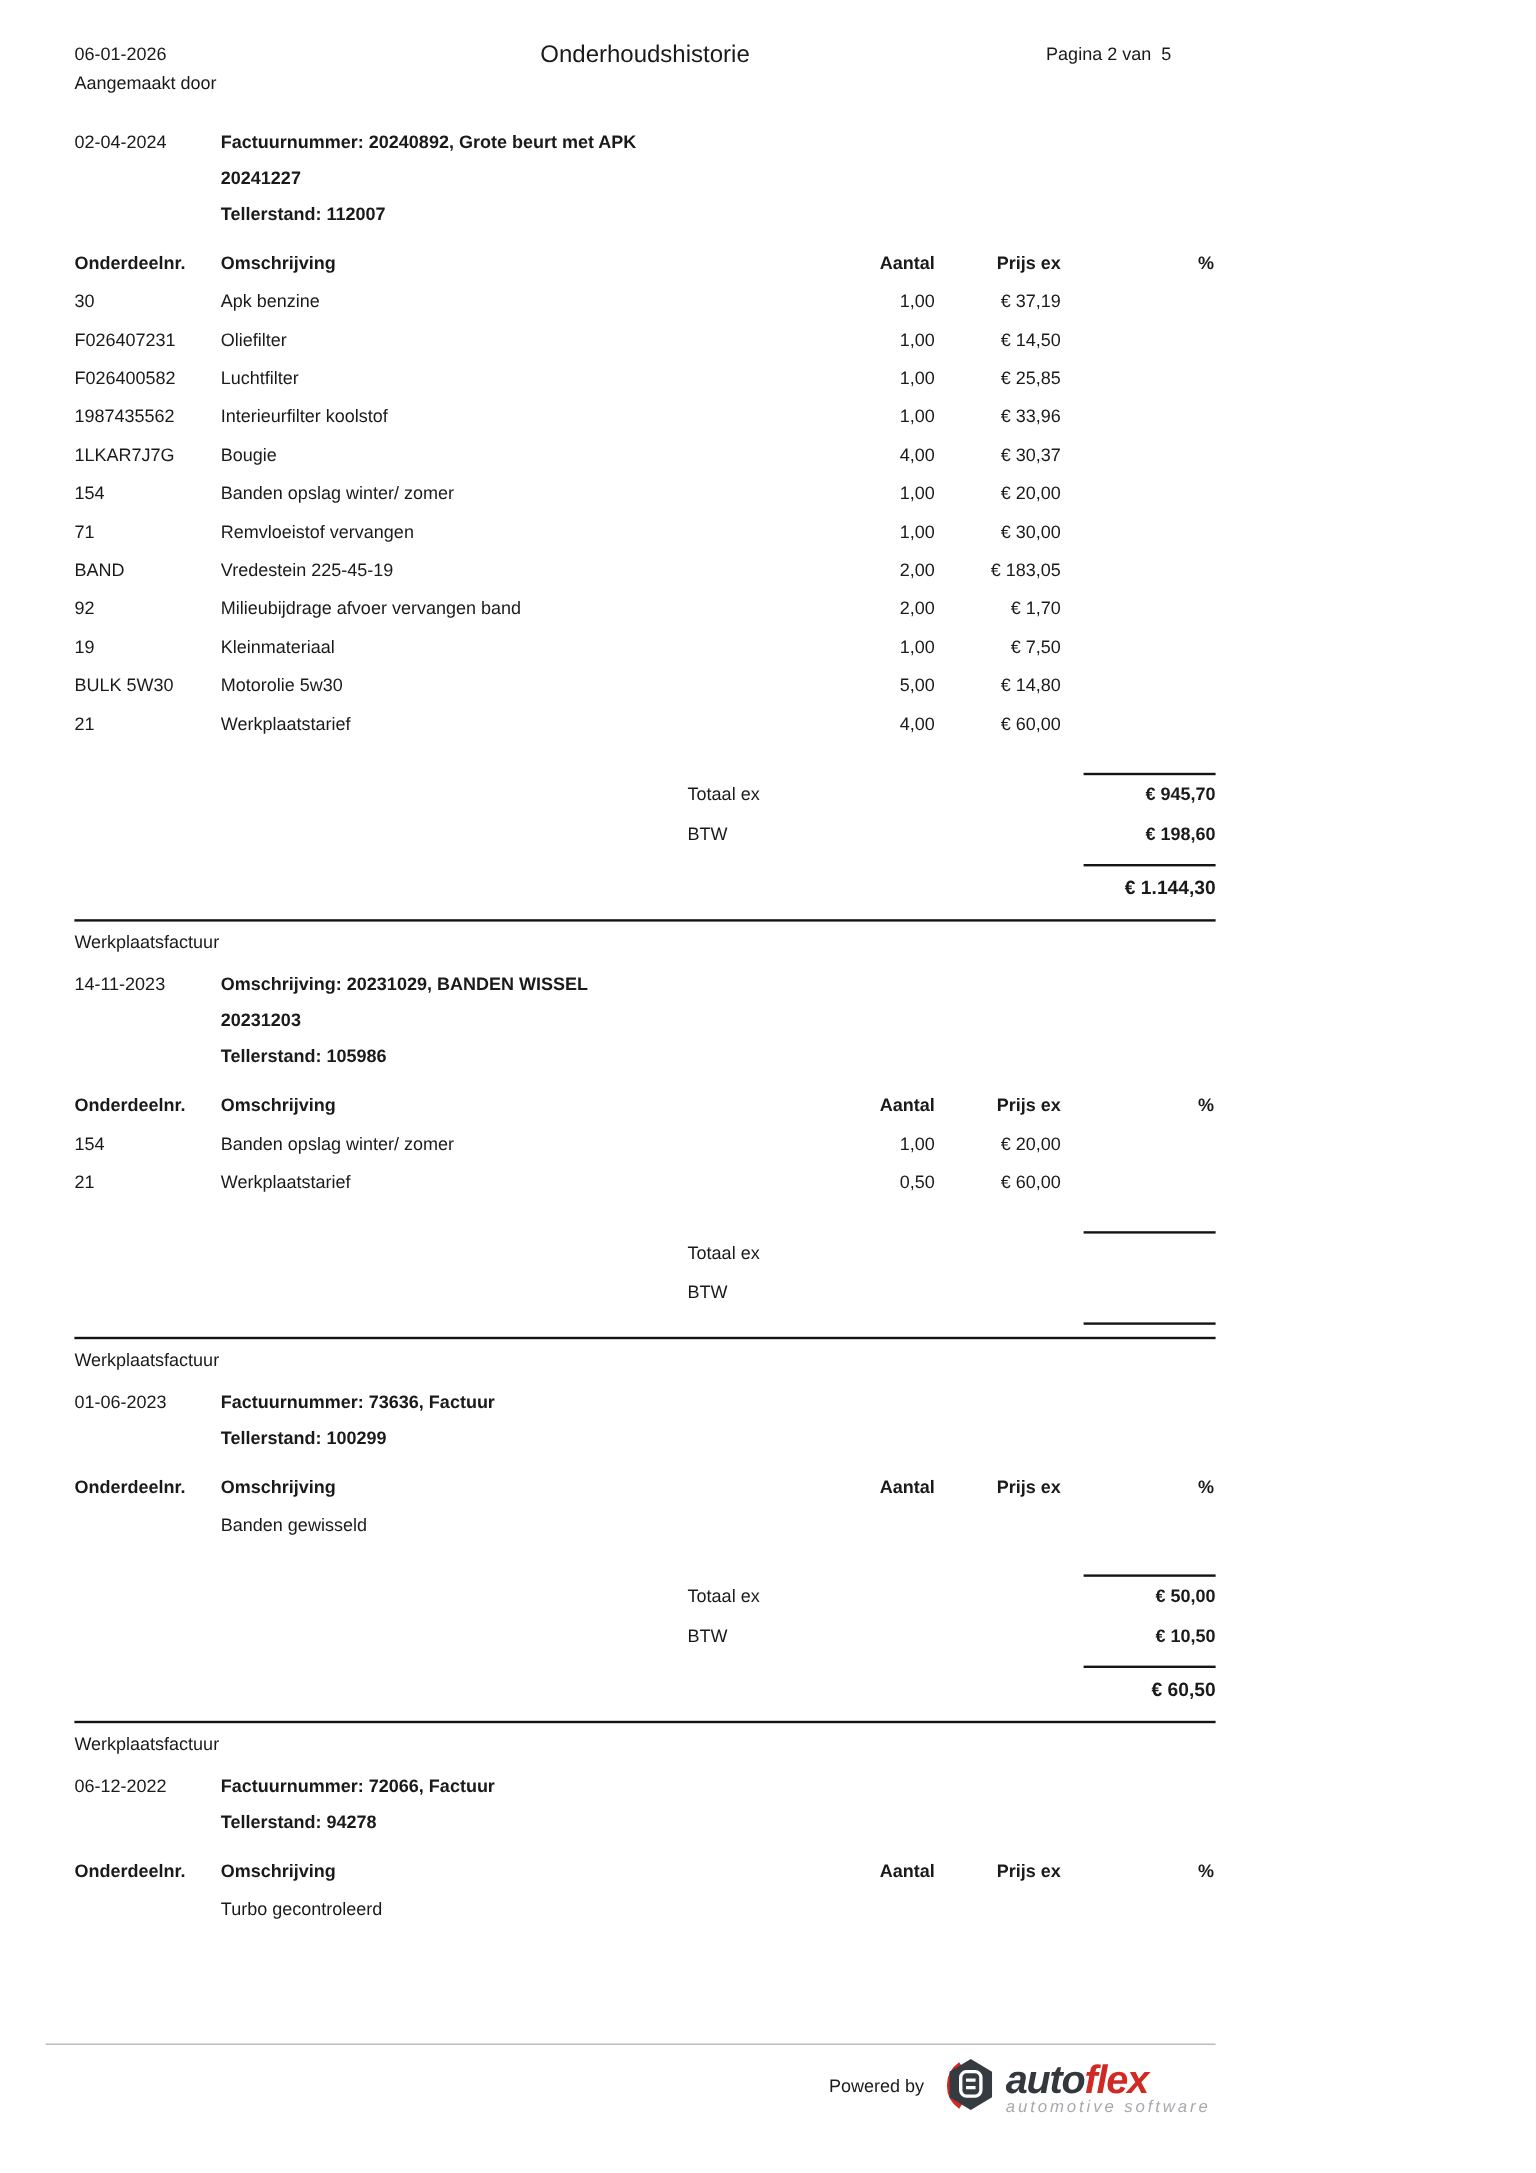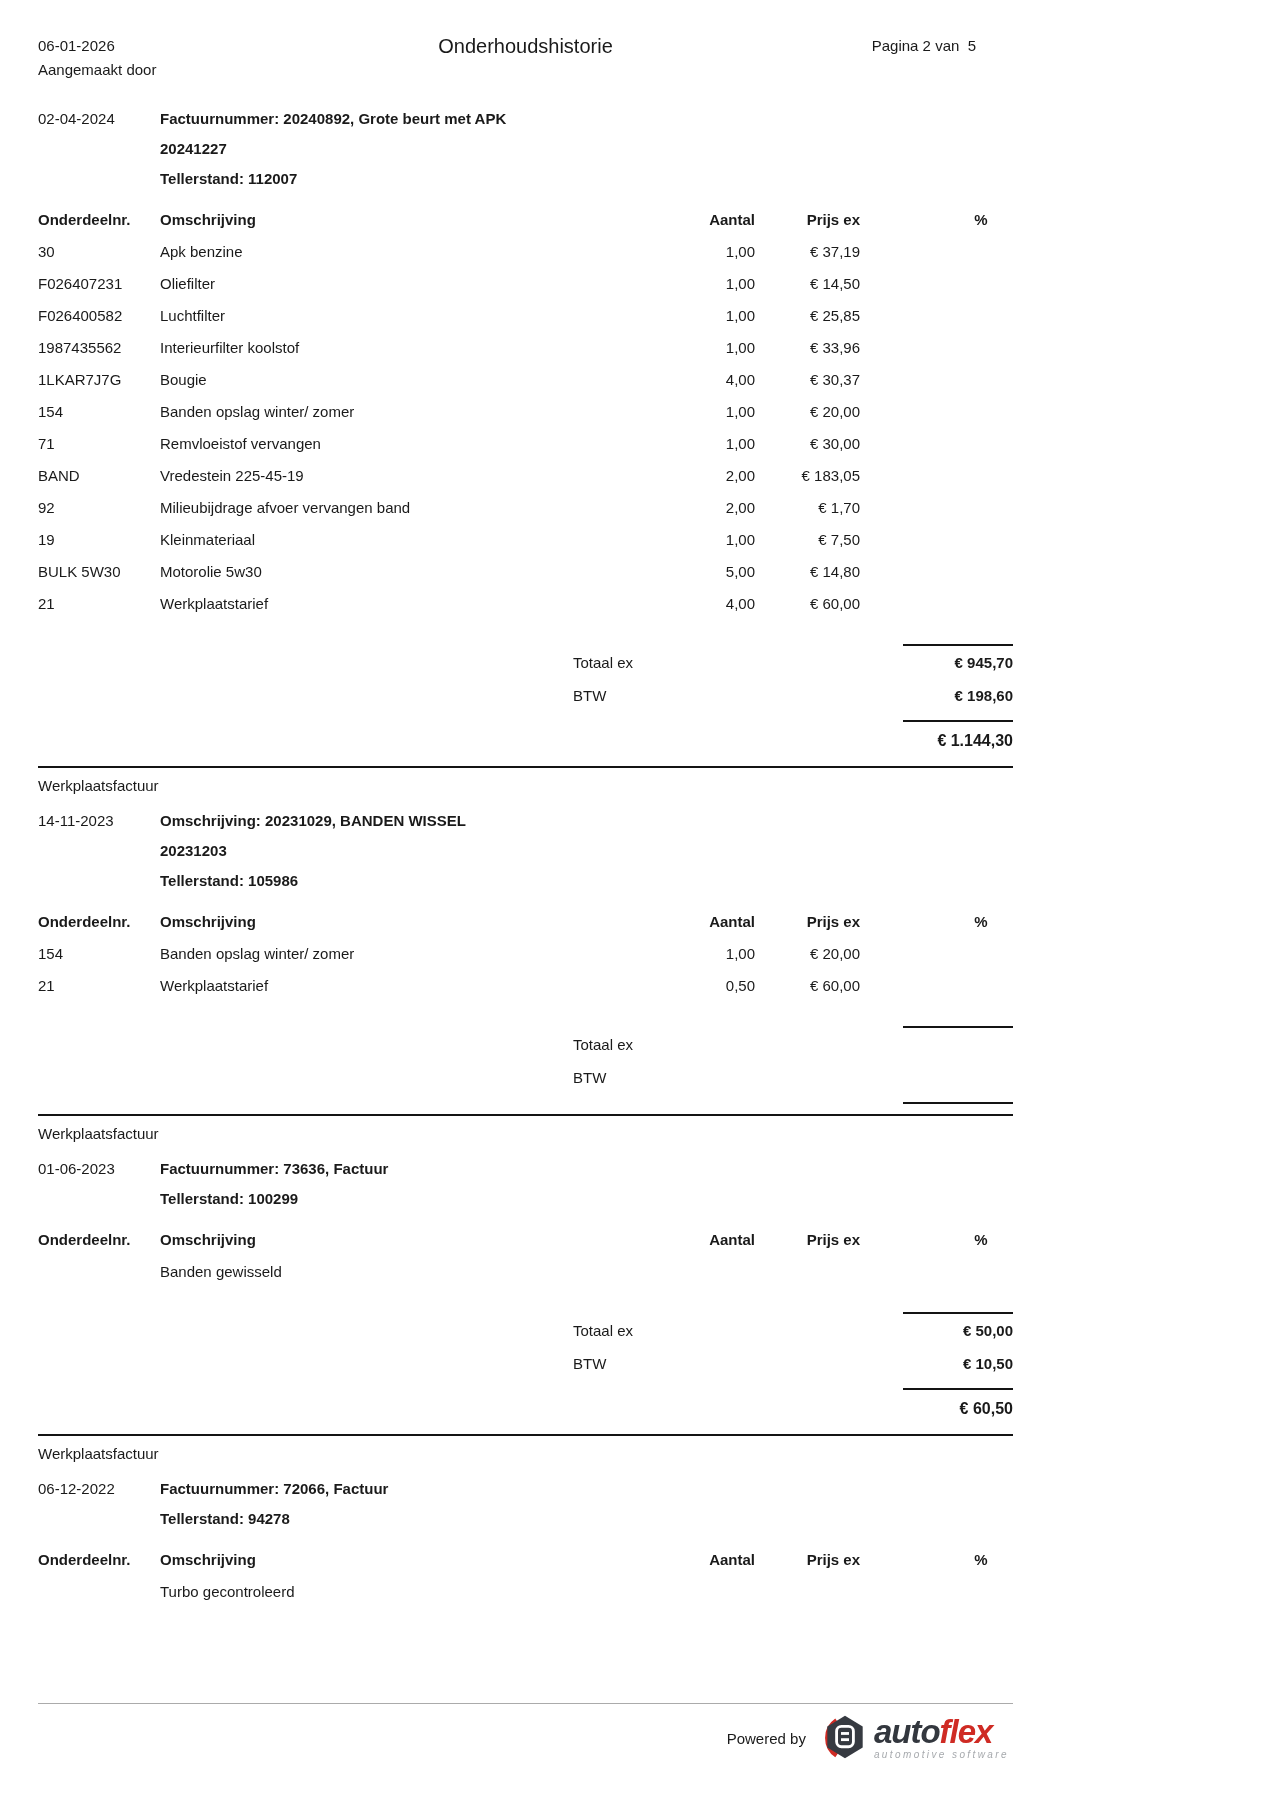--- a/index.html
+++ b/index.html
@@ -5,20 +5,21 @@
   html,body{margin:0;padding:0;background:#ffffff;}
   .page{
     position:relative;
     width:1056px;height:1811px;
     box-sizing:border-box;
     background:#fff;
     color:#1a1a1a;
     font-family:"Liberation Sans",sans-serif;
     font-size:15px;
     overflow:hidden;
+    padding-left:24px;
   }
   .content{padding:34px 43px 0 38px;}
 
   
   .doc-header{display:grid;grid-template-columns:1fr auto 1fr;margin-bottom:22px;}
   .doc-header-left div{line-height:24px;}
   .doc-title{text-align:center;font-size:20px;line-height:24px;}
   .doc-page{text-align:right;line-height:24px;padding-right:37px;white-space:pre;}
 
   
@@ -44,21 +45,21 @@
   
   .footer{position:absolute;left:38px;right:43px;top:1703px;}
   .footer-line{border-top:1px solid #ababab;}
   .footer-row{display:flex;justify-content:flex-end;align-items:center;gap:16px;margin-top:8px;padding-right:4px;}
   .powered{line-height:30px;color:#1a1a1a;}
   .brand{display:flex;align-items:center;gap:6px;}
   .brand-text{display:flex;flex-direction:column;font-style:italic;}
   .brand-line1{font-size:33px;font-weight:bold;letter-spacing:-1px;line-height:32px;}
   .brand-primary{color:#33373e;}
   .brand-accent{color:#cf2b24;}
-  .brand-sub{text-align:center;font-size:10px;color:#a6a9ad;letter-spacing:2.4px;line-height:13px;}
+  .brand-sub{text-align:center;font-size:14px;color:#a6a9ad;letter-spacing:2.4px;line-height:13px;}
 </style>
 </head>
 <body>
 
 <div class="page">
   <div class="content">
 
     <div class="doc-header">
       <div class="doc-header-left">
         <div>06-01-2026</div>

